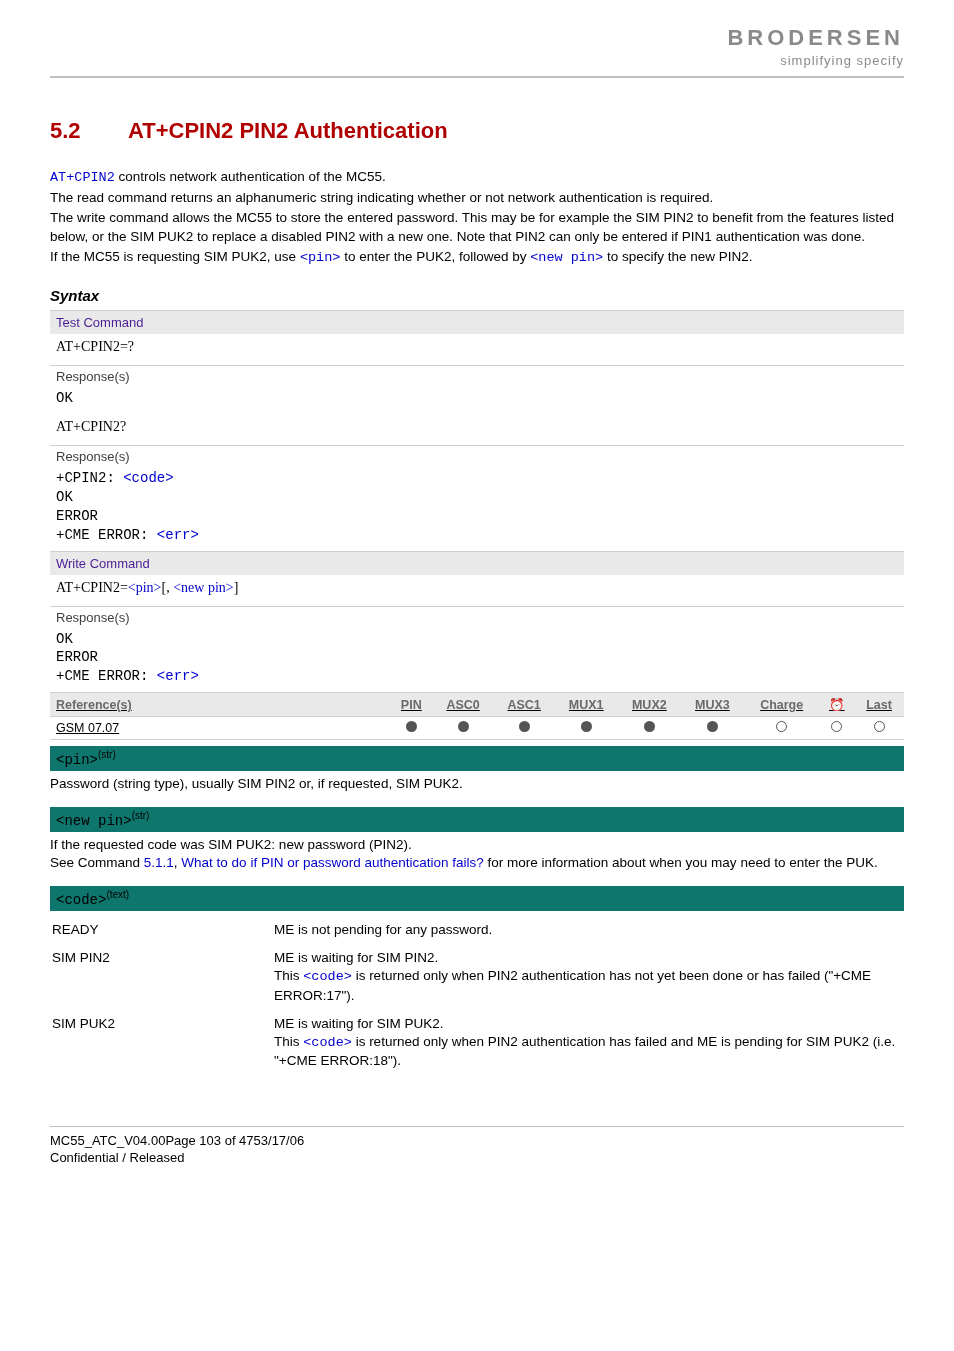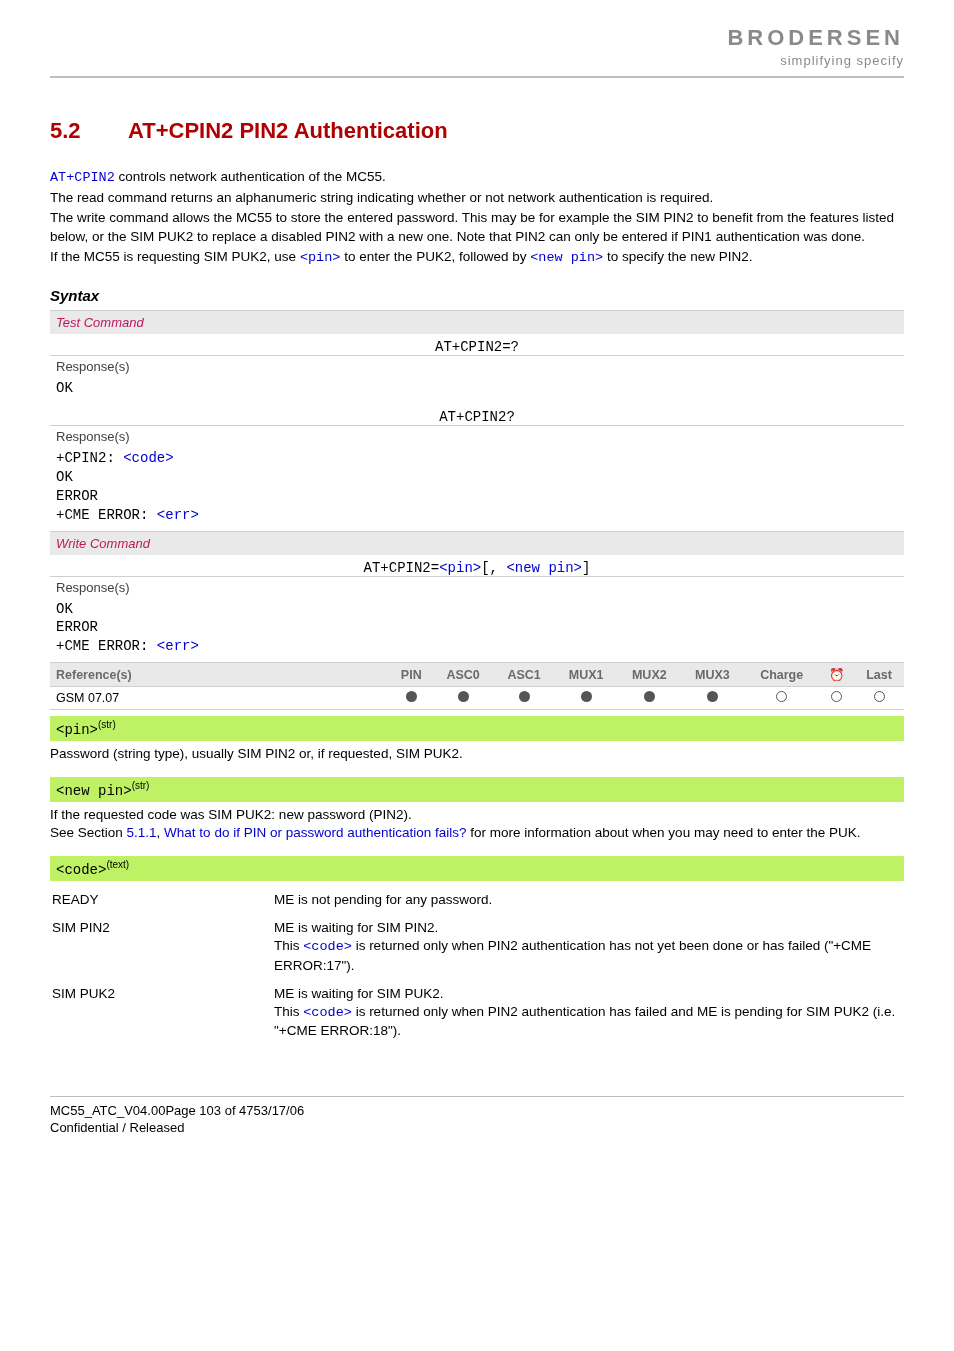--- a/index.html
+++ b/index.html
@@ -23,38 +23,38 @@
 
   p.body { font-size: 13.5px; line-height: 1.35; margin: 0 0 2px 0; }
   .blue-mono { color: #0000d0; font-family: "Courier New", monospace; }
   .blue { color: #0000d0; }
 
   h3.ital { font-size: 15px; font-style: italic; font-weight: bold; margin: 20px 0 6px 0; }
 
   .tbl { width: 100%; border-collapse: collapse; border: 1px solid #cfcfcf; border-left: none; border-right: none; margin-bottom: 0; }
   .tbl td, .tbl th { padding: 3px 6px; font-size: 13px; text-align: left; vertical-align: middle; }
   .tbl-sep td { border-top: 1px solid #cfcfcf; }
-  .grey-row { background: #e9e9e9; color: #be185d; font-style: italic; }
+  .grey-row { background: #e9e9e9; color: #4c1d95; }
   .grey-row td { padding-top: 4px; padding-bottom: 4px; }
-  .cmd-row td { font-family: Liberation Mono, monospace; font-size: 14px; padding-top: 5px; padding-bottom: 0; text-align: center; }
+  .cmd-row td { font-family: Liberation Serif, serif; font-size: 14px; padding-top: 5px; padding-bottom: 10px; }
   .resp-label { color: #404040; font-size: 12.5px; padding-top: 3px; padding-bottom: 3px; }
   .resp-body td { font-family: "Courier New", monospace; font-size: 14px; line-height: 1.35; padding-top: 2px; padding-bottom: 6px; }
 
   .ref-tbl { width: 100%; border-collapse: collapse; }
   .ref-tbl th, .ref-tbl td { font-size: 12.5px; padding: 4px 4px; text-align: center; }
   .ref-tbl th.first, .ref-tbl td.first { text-align: left; width: 340px; padding-left: 6px; }
   .ref-tbl .hdr { background: #e9e9e9; color: #6a6a6a; }
   .ref-tbl .valrow td { border-top: 1px solid #cfcfcf; }
-  .ref-block { border-top: 1px solid #cfcfcf; border-bottom: 1px solid #cfcfcf; margin-top: -1px; }
+  .ref-block { border-top: 1px solid #cfcfcf; border-bottom: 1px solid #cfcfcf; margin-top: -1px; text-decoration: underline; }
 
   .dot-filled { display:inline-block; width:11px; height:11px; border-radius:50%; background:#555; }
   .dot-empty { display:inline-block; width:11px; height:11px; border-radius:50%; border:1.2px solid #555; }
   .alarm-ico { font-size: 14px; color:#555; }
 
-  .param-bar { background: #bef264; padding: 3px 6px; margin: 6px 0 4px 0; font-family: "Courier New", monospace; font-size: 14px; }
+  .param-bar { background: #0f766e; padding: 3px 6px; margin: 6px 0 4px 0; font-family: "Courier New", monospace; font-size: 14px; }
   .param-bar sup { font-family: Arial, sans-serif; font-size: 10px; }
   .param-desc { font-size: 13.5px; line-height: 1.35; margin: 0 0 14px 0; }
 
   .code-list { width: 100%; }
   .code-list td { vertical-align: top; padding: 4px 0; font-size: 13.5px; line-height: 1.35; }
   .code-list td.k { width: 220px; }
 
   .footer-rule { border-top: 1px solid #bfbfbf; margin-top: 50px; }
   .footer { display:flex; font-size: 13px; padding: 6px 0 2px 0; }
   .footer .left { text-align:left; }
@@ -177,21 +177,21 @@
   <div class="param-bar">
     <span>&lt;pin&gt;</span><sup>(str)</sup>
   </div>
   <p class="param-desc">Password (string type), usually SIM PIN2 or, if requested, SIM PUK2.</p>
 
   <div class="param-bar">
     <span>&lt;new pin&gt;</span><sup>(str)</sup>
   </div>
   <p class="param-desc">
     <span>If the requested code was SIM PUK2: new password (PIN2).</span><br>
-    <span>See Section </span><span class="blue">5.1.1</span><span>, </span><span class="blue">What to do if PIN or password authentication fails?</span><span> for more information about when you may need to enter the PUK.</span>
+    <span>See Command </span><span class="blue">5.1.1</span><span>, </span><span class="blue">What to do if PIN or password authentication fails?</span><span> for more information about when you may need to enter the PUK.</span>
   </p>
 
   <div class="param-bar">
     <span>&lt;code&gt;</span><sup>(text)</sup>
   </div>
 
   <table class="code-list">
     <tbody>
         <tr>
       <td class="k">READY</td>

